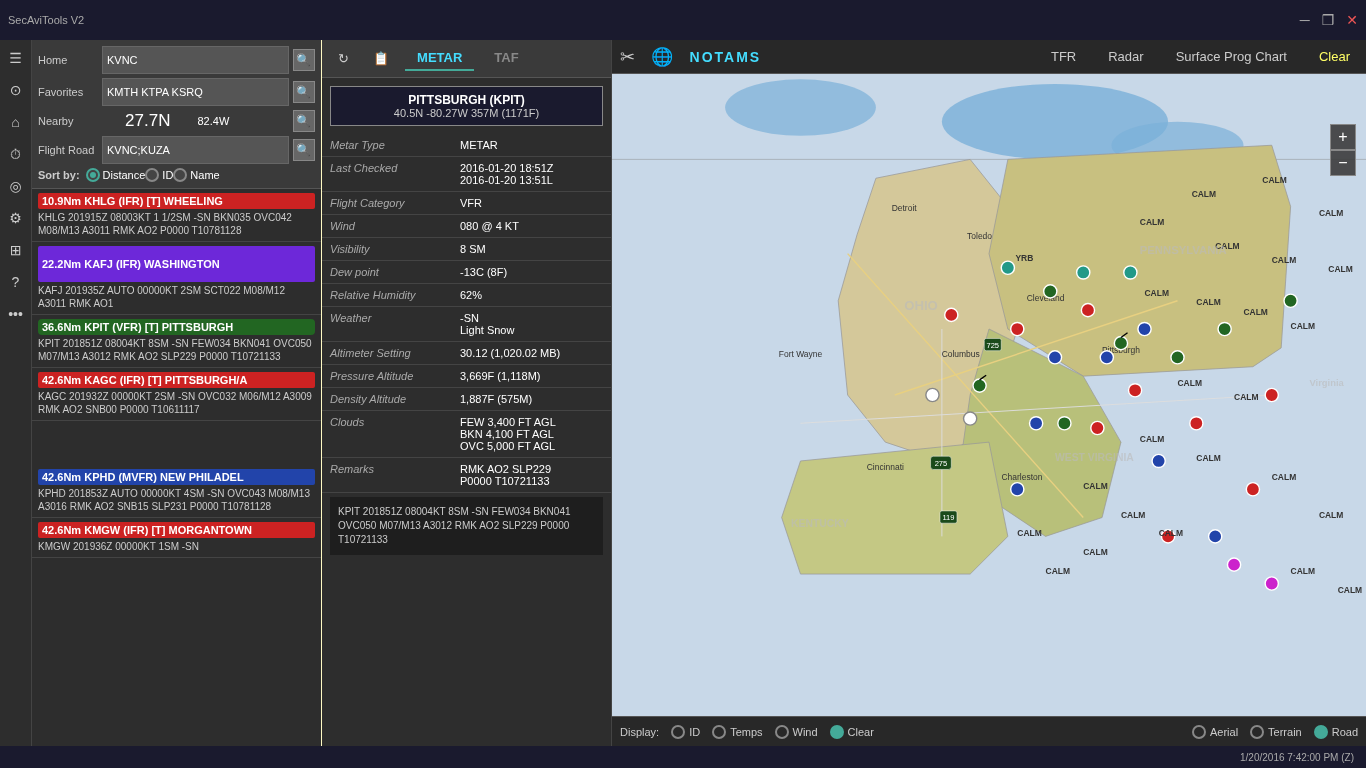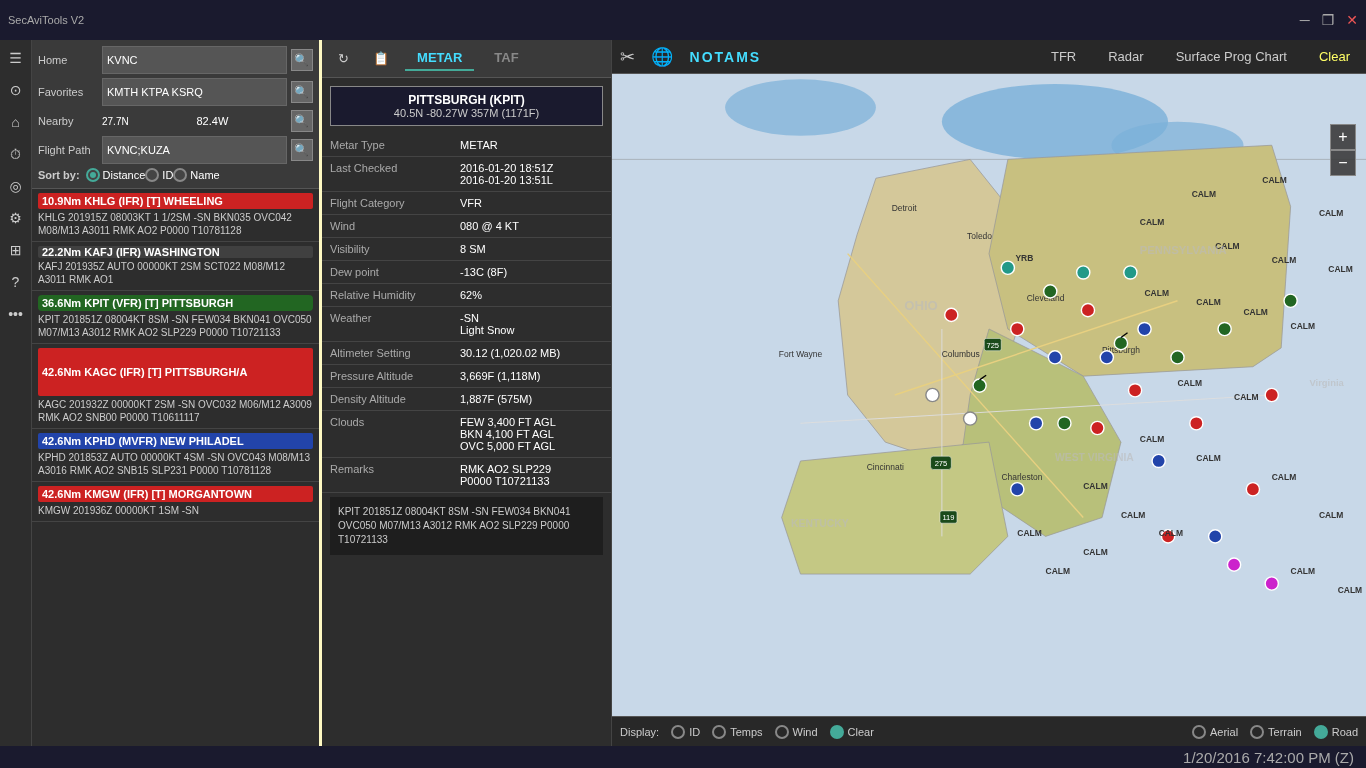--- a/index.html
+++ b/index.html
@@ -12,21 +12,21 @@
     #titlebar-controls span { cursor: pointer; }
     
     
     #main { display: flex; flex: 1; overflow: hidden; }
     
     
     #icon-sidebar { width: 32px; background: #2d2d2d; display: flex; flex-direction: column; align-items: center; padding: 4px 0; gap: 4px; border-right: 1px solid #444; flex-shrink: 0; }
     .icon-btn { width: 28px; height: 28px; display: flex; align-items: center; justify-content: center; border-radius: 3px; cursor: pointer; color: #ccc; font-size: 14px; }
     
     
-    #left-panel { width: 290px; background: #2d2d2d; display: flex; flex-direction: column; border-right: 3px solid #fef9c3; flex-shrink: 0; }
+    #left-panel { width: 290px; background: #2d2d2d; display: flex; flex-direction: column; border-right: 1px solid #fef9c3; flex-shrink: 0; }
     
     
     #controls { padding: 6px; background: #3a3a3a; border-bottom: 1px solid #555; }
     .control-row { display: flex; align-items: center; margin-bottom: 4px; gap: 4px; }
     .control-label { width: 60px; font-size: 11px; color: #ccc; flex-shrink: 0; }
     .control-input { flex: 1; height: 28px; background: #555; border: 1px solid #666; color: #fff; padding: 0 4px; font-size: 11px; }
     .control-btn { width: 22px; height: 22px; background: #666; border: 1px solid #888; color: #fff; cursor: pointer; display: flex; align-items: center; justify-content: center; font-size: 12px; flex-shrink: 0; }
     
     #sort-row { display: flex; align-items: center; gap: 6px; margin-top: 4px; font-size: 11px; }
     .sort-label { color: #ccc; font-weight: bold; }
@@ -57,21 +57,21 @@
     .tab-btn.active { border-bottom-color: #4a9; color: #4df; }
     .tab-btn:not(.active) { color: #888; }
     
     #station-info-box { border: 1px solid #888; margin: 8px; padding: 6px; background: #1a1a2e; text-align: center; }
     .station-name { font-weight: bold; font-size: 12px; }
     .station-coords { font-size: 11px; color: #ccc; }
     
     .metar-table { width: 100%; border-collapse: collapse; }
     .metar-table tr { border-bottom: 1px solid #444; }
     .metar-table td { padding: 5px 8px; font-size: 11px; vertical-align: top; }
-    .metar-table td:first-child { color: #aaa; width: 130px; }
+    .metar-table td:first-child { color: #aaa; width: 130px; font-style: italic; }
     .metar-table td:last-child { color: #fff; }
     
     .raw-metar { padding: 8px; font-size: 10px; color: #ccc; background: #1e1e1e; margin: 4px 8px; line-height: 1.4; }
     
     
     #map-container { flex: 1; position: relative; overflow: hidden; }
     
     #map-toolbar { position: absolute; top: 0; left: 0; right: 0; height: 34px; background: rgba(40,40,40,0.9); display: flex; align-items: center; padding: 0 8px; gap: 16px; z-index: 10; border-bottom: 1px solid #555; }
     .map-tool-btn { cursor: pointer; color: #ccc; font-size: 13px; padding: 4px 8px; border-radius: 3px; }
     
@@ -81,21 +81,21 @@
     #map-svg { width: 100%; height: 100%; }
     
     
     #map-bottom { position: absolute; bottom: 0; left: 0; right: 0; height: 30px; background: rgba(40,40,40,0.95); display: flex; align-items: center; padding: 0 8px; gap: 12px; border-top: 1px solid #555; z-index: 10; }
     .display-label { color: #ccc; font-size: 11px; }
     .radio-map-item { display: flex; align-items: center; gap: 4px; cursor: pointer; font-size: 11px; color: #ccc; }
     .radio-map-circle { width: 14px; height: 14px; border-radius: 50%; border: 2px solid #888; background: transparent; flex-shrink: 0; }
     .radio-map-circle.checked-road { border-color: #4a9; background: #4a9; }
     
     
-    #statusbar { height: 22px; background: #1a1a2e; display: flex; align-items: center; justify-content: flex-end; padding: 0 12px; font-size: 15px; color: #aaa; flex-shrink: 0; }
+    #statusbar { height: 22px; background: #1a1a2e; display: flex; align-items: center; justify-content: flex-end; padding: 0 12px; font-size: 10px; color: #aaa; flex-shrink: 0; }
     
     
     .map-zoom { position: absolute; right: 10px; top: 50px; z-index: 20; display: flex; flex-direction: column; }
     .zoom-btn { width: 26px; height: 26px; background: rgba(60,60,60,0.9); border: 1px solid #888; color: #fff; cursor: pointer; display: flex; align-items: center; justify-content: center; font-size: 16px; }
     
   </style>
 </head>
 <body>
 
 <div id="titlebar">
@@ -131,26 +131,26 @@
         <input class="control-input" type="text" value="KVNC" style="">
         <button class="control-btn">🔍</button>
       </div>
       <div class="control-row">
         <span class="control-label">Favorites</span>
         <input class="control-input" type="text" value="KMTH KTPA KSRQ" style="">
         <button class="control-btn">🔍</button>
       </div>
       <div class="control-row">
         <span class="control-label">Nearby</span>
-        <span style="color:#fff; font-size:10px; flex:1;">27.7N</span>
+        <span style="color:#fff; font-size:17px; flex:1;text-align:center;">27.7N</span>
         <span style="color:#fff; font-size:11px; flex:1;">82.4W</span>
         <button class="control-btn">🔍</button>
       </div>
       <div class="control-row">
-        <span class="control-label">Flight Path</span>
+        <span class="control-label">Flight Road</span>
         <input class="control-input" type="text" value="KVNC;KUZA" style="">
         <button class="control-btn">🔍</button>
       </div>
       <div id="sort-row">
         <span class="sort-label">Sort by:</span>
         <div class="radio-group">
           <div class="radio-item">
             <div class="radio-dot checked"></div>
             <span>Distance</span>
           </div>
@@ -167,39 +167,39 @@
     </div>
 
     <div id="station-list">
     <div class="station-item">
       <div class="station-header" style="background:#cc2222; color:#fff; padding: 2px 4px; border-radius:2px;">
         10.9Nm KHLG (IFR) [T] WHEELING
       </div>
       <div class="station-body">KHLG 201915Z 08003KT 1 1/2SM -SN BKN035 OVC042 M08/M13 A3011 RMK AO2 P0000 T10781128</div>
     </div>
         <div class="station-item">
-      <div class="station-header" style="background:#404040; color:#fff; padding: 0 4px; border-radius:2px;">
+      <div class="station-header" style="background:#6d28d9; color:#fff; padding: 12px 4px; border-radius:2px;">
         22.2Nm KAFJ (IFR) WASHINGTON
       </div>
       <div class="station-body">KAFJ 201935Z AUTO 00000KT 2SM SCT022 M08/M12 A3011 RMK AO1</div>
     </div>
         <div class="station-item">
       <div class="station-header" style="background:#226622; color:#fff; padding: 2px 4px; border-radius:4px;">
         36.6Nm KPIT (VFR) [T] PITTSBURGH
       </div>
       <div class="station-body">KPIT 201851Z 08004KT 8SM -SN FEW034 BKN041 OVC050 M07/M13 A3012 RMK AO2 SLP229 P0000 T10721133</div>
     </div>
         <div class="station-item">
-      <div class="station-header" style="background:#cc2222; color:#fff; padding: 18px 4px; border-radius:2px;">
+      <div class="station-header" style="background:#cc2222; color:#fff; padding: 2px 4px; border-radius:2px;">
         42.6Nm KAGC (IFR) [T] PITTSBURGH/A
       </div>
       <div class="station-body">KAGC 201932Z 00000KT 2SM -SN OVC032 M06/M12 A3009 RMK AO2 SNB00 P0000 T10611117</div>
     </div>
         <div class="station-item">
-      <div class="station-header" style="background:#2244aa; color:#fff; padding: 2px 4px; border-radius:2px;">
+      <div class="station-header" style="background:#2244aa; color:#fff; padding: 2px 4px; border-radius:2px;margin-top:44px;">
         42.6Nm KPHD (MVFR) NEW PHILADEL
       </div>
       <div class="station-body">KPHD 201853Z AUTO 00000KT 4SM -SN OVC043 M08/M13 A3016 RMK AO2 SNB15 SLP231 P0000 T10781128</div>
     </div>
         <div class="station-item">
       <div class="station-header" style="background:#cc2222; color:#fff; padding: 2px 4px; border-radius:2px;">
         42.6Nm KMGW (IFR) [T] MORGANTOWN
       </div>
       <div class="station-body">KMGW 201936Z 00000KT 1SM -SN</div>
     </div>

